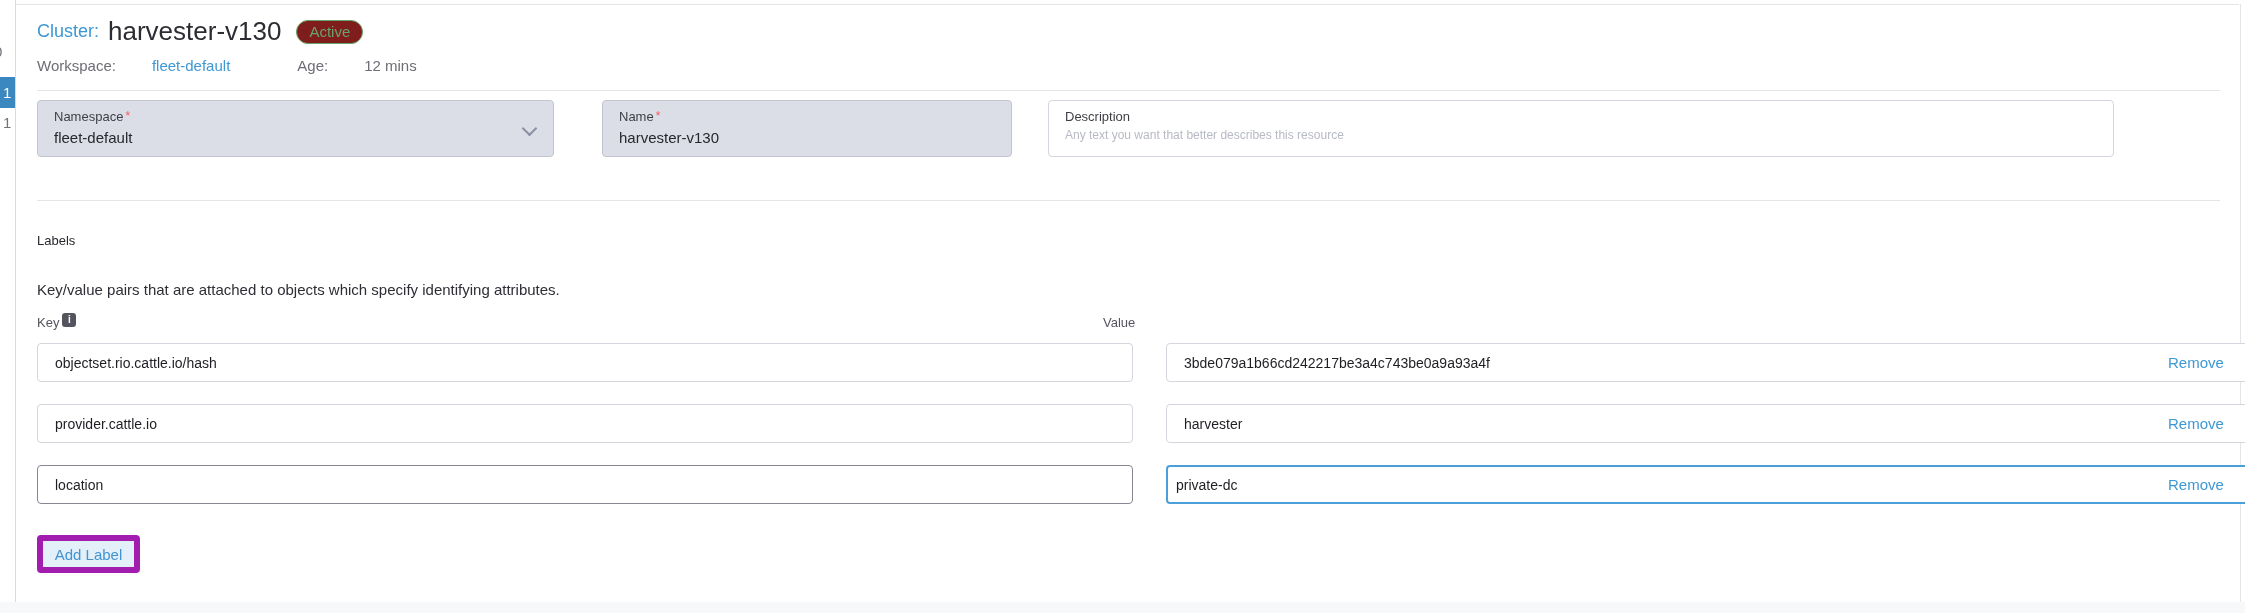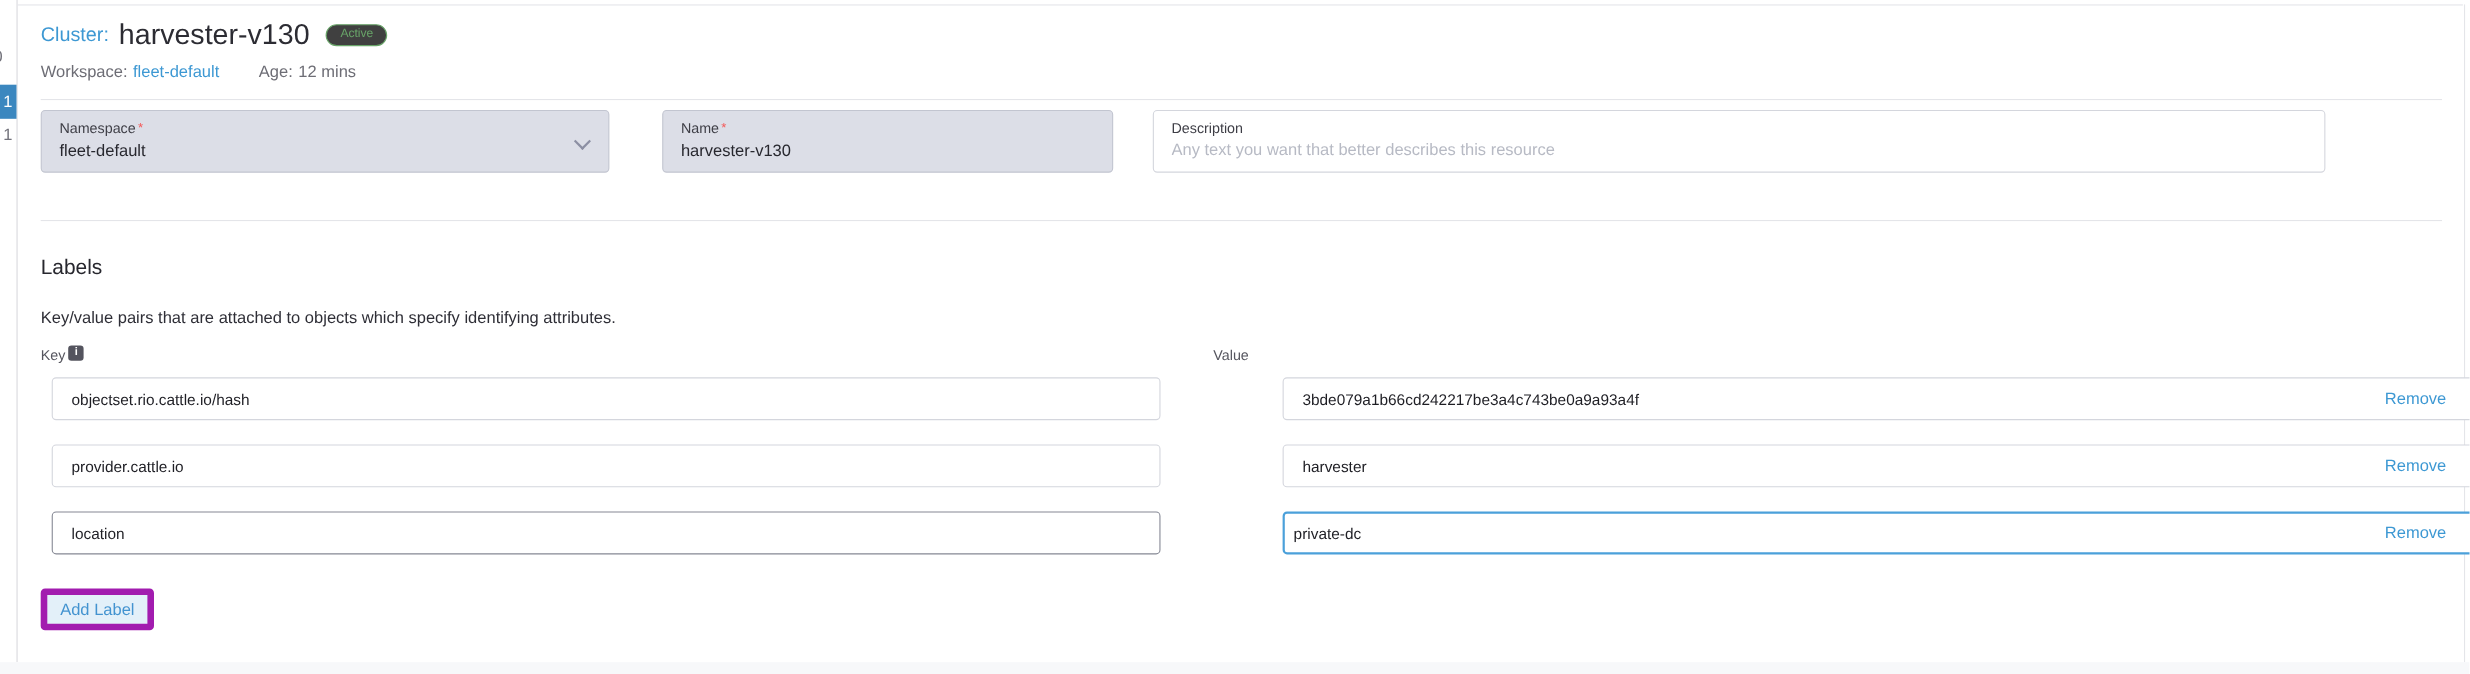--- a/index.html
+++ b/index.html
@@ -31,24 +31,24 @@
   .content-top-border { position:absolute; left:16px; top:4px; width:2223px; height:1px; background:#e4e5e9; }
   .content-right-border { position:absolute; left:2240px; top:4px; width:1px; height:598px; background:#e4e5e9; }
   .footer-strip { position:absolute; left:0; top:602px; width:2245px; height:11px; background:#f7f8fa; }
 
   
   .title-row { position:absolute; left:37px; top:16px; display:flex; align-items:center; }
   .title-type { font-size:18px; color:#3d98d3; }
   .title-name { font-size:26px; color:#2c2c33; margin-left:9px; }
   .status-badge {
     margin-left:15px; border:1px solid #68a468; color:#68a468;
-    border-radius:14px; padding:3px 12px 4px; font-size:11px; line-height:1;
-    background:#404040;
+    border-radius:14px; padding:3px 12px 4px; font-size:15px; line-height:1;
+    background:#7f1d1d;
   }
-  .meta-row { position:absolute; left:37px; top:57px; font-size:15px; color:#6d6d75; display:flex; align-items:baseline; }
+  .meta-row { position:absolute; left:37px; top:57px; font-size:15px; color:#6d6d75; display:flex; align-items:baseline;gap:31px; }
   .meta-link { color:#3d98d3; margin-left:5px; text-decoration:none; cursor:pointer; }
   .meta-age-label { margin-left:36px; }
   .meta-age-value { margin-left:5px; }
 
   .hr { position:absolute; left:37px; width:2183px; height:1px; background:#e4e5e9; }
   .hr1 { top:90px; }
   .hr2 { top:200px; }
 
   
   .fields-row { position:absolute; left:37px; top:100px; display:flex; }
@@ -59,48 +59,48 @@
   .field-editable { background:#ffffff; border:1px solid #d4d6dd; }
   .field-namespace { width:517px; margin-right:48px; }
   .field-name { width:410px; margin-right:36px; }
   .field-description { width:1066px; }
   .field-label { font-size:13px; color:#3e3e46; }
   .req { color:#f45c5c; font-size:12px; vertical-align:top; margin-left:2px; }
   .field-value { font-size:15px; color:#27272e; margin-top:5px; }
   .desc-input {
     border:none; outline:none; background:transparent; width:100%;
     font-family:"Liberation Sans", sans-serif;
-    font-size:15px; color:#27272e; margin-top:4px; padding:0;
+    font-size:12px; color:#27272e; margin-top:4px; padding:0;
   }
   .desc-input::placeholder { color:#b7bac4; opacity:1; }
   .chevron-down {
     position:absolute; right:18px; top:22px; width:11px; height:11px;
     border-right:2px solid #8c8fa3; border-bottom:2px solid #8c8fa3;
     transform:rotate(45deg);
   }
 
   
-  .labels-title { position:absolute; left:37px; top:233px; font-size:19px; color:#27272e; }
+  .labels-title { position:absolute; left:37px; top:233px; font-size:13px; color:#27272e; }
   .labels-desc  { position:absolute; left:37px; top:281px; font-size:15px; color:#2e2e36; }
   .col-header { position:absolute; top:315px; font-size:13px; color:#55555e; }
   .col-header-key { left:37px; }
   .col-header-value { left:1103px; }
   .info-icon {
     display:inline-block; width:14px; height:14px; margin-left:3px;
     background:#54545e; color:#ffffff; border-radius:3px;
     font-size:10px; font-weight:bold; text-align:center; line-height:14px;
     position:relative; top:-4px; font-style:normal;
   }
 
   .kv-input {
     position:absolute; height:39px; border:1px solid #d4d6dd; border-radius:4px;
     background:#ffffff; font-family:"Liberation Sans", sans-serif;
     font-size:14px; color:#1e1e24; padding:0 17px; outline:none;
   }
-  .kv-key { left:37px; width:1008px;margin-left:10px; }
+  .kv-key { left:37px; width:1096px; }
   .kv-value { left:1166px; width:1249px; }
   .row-y0 { top:343px; } .row-y1 { top:404px; } .row-y2 { top:465px; }
   .kv-hover { border-color:#858894; }
   .kv-focused { border:2px solid #4ba0da; padding:0 8px; }
   .remove-link {
     position:absolute; left:2168px; height:39px; line-height:39px;
     font-size:15px; color:#3d98d3; text-decoration:none; cursor:pointer;
   }
 
   .add-label-btn {

